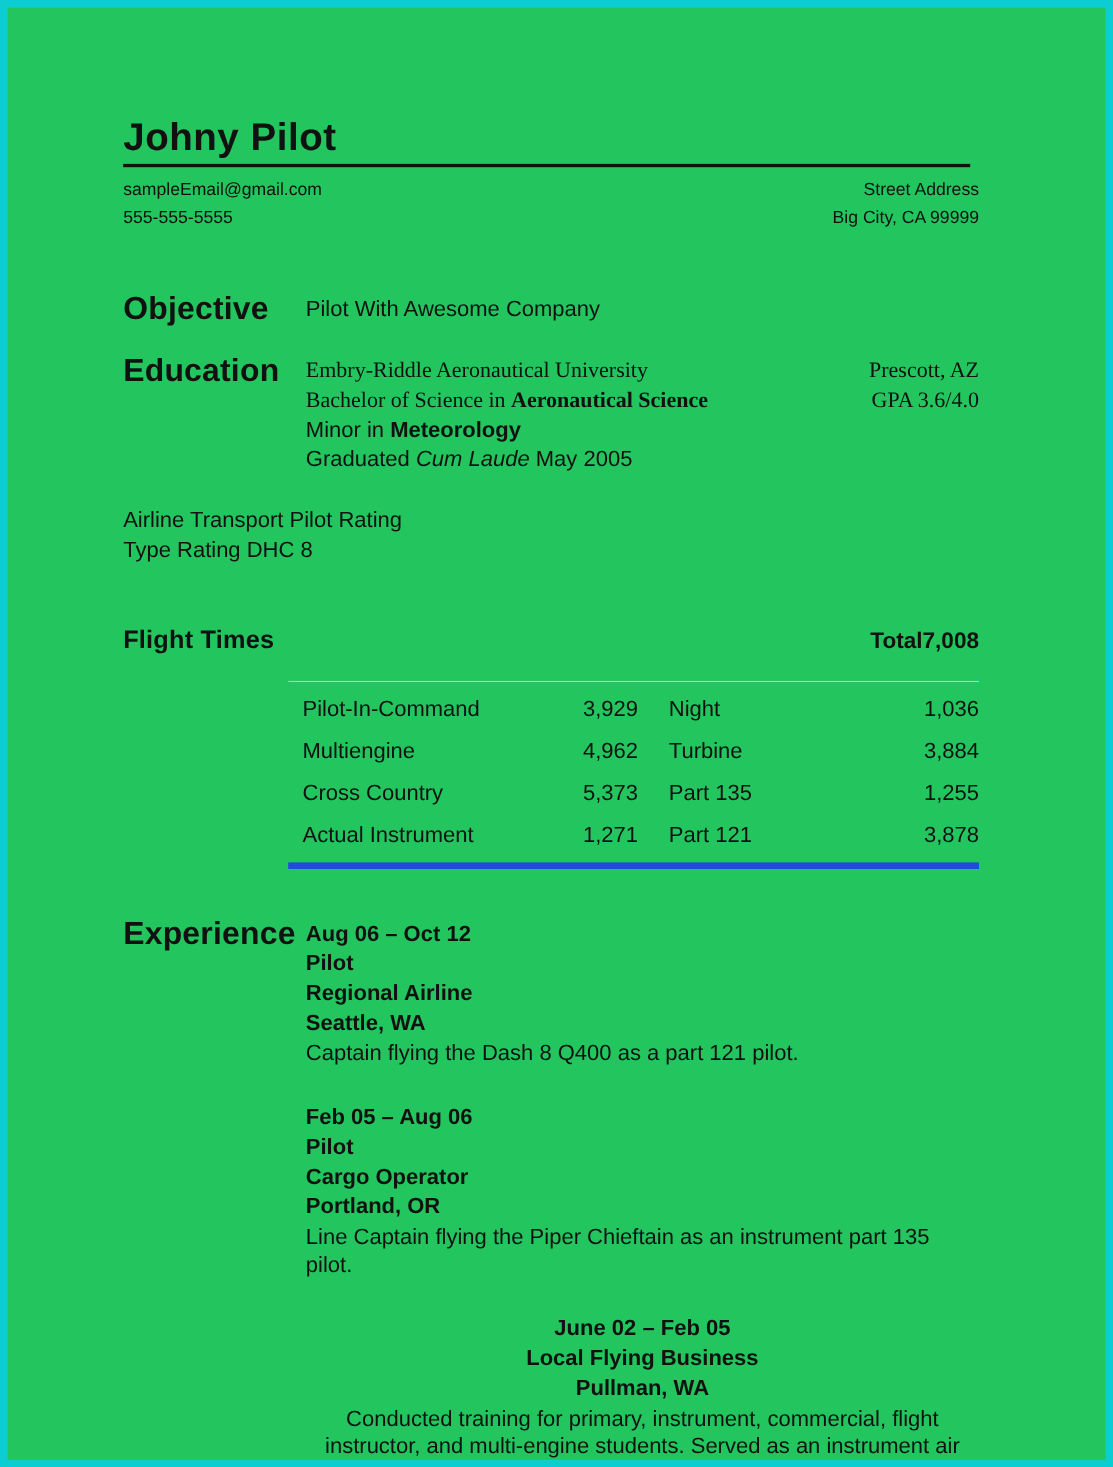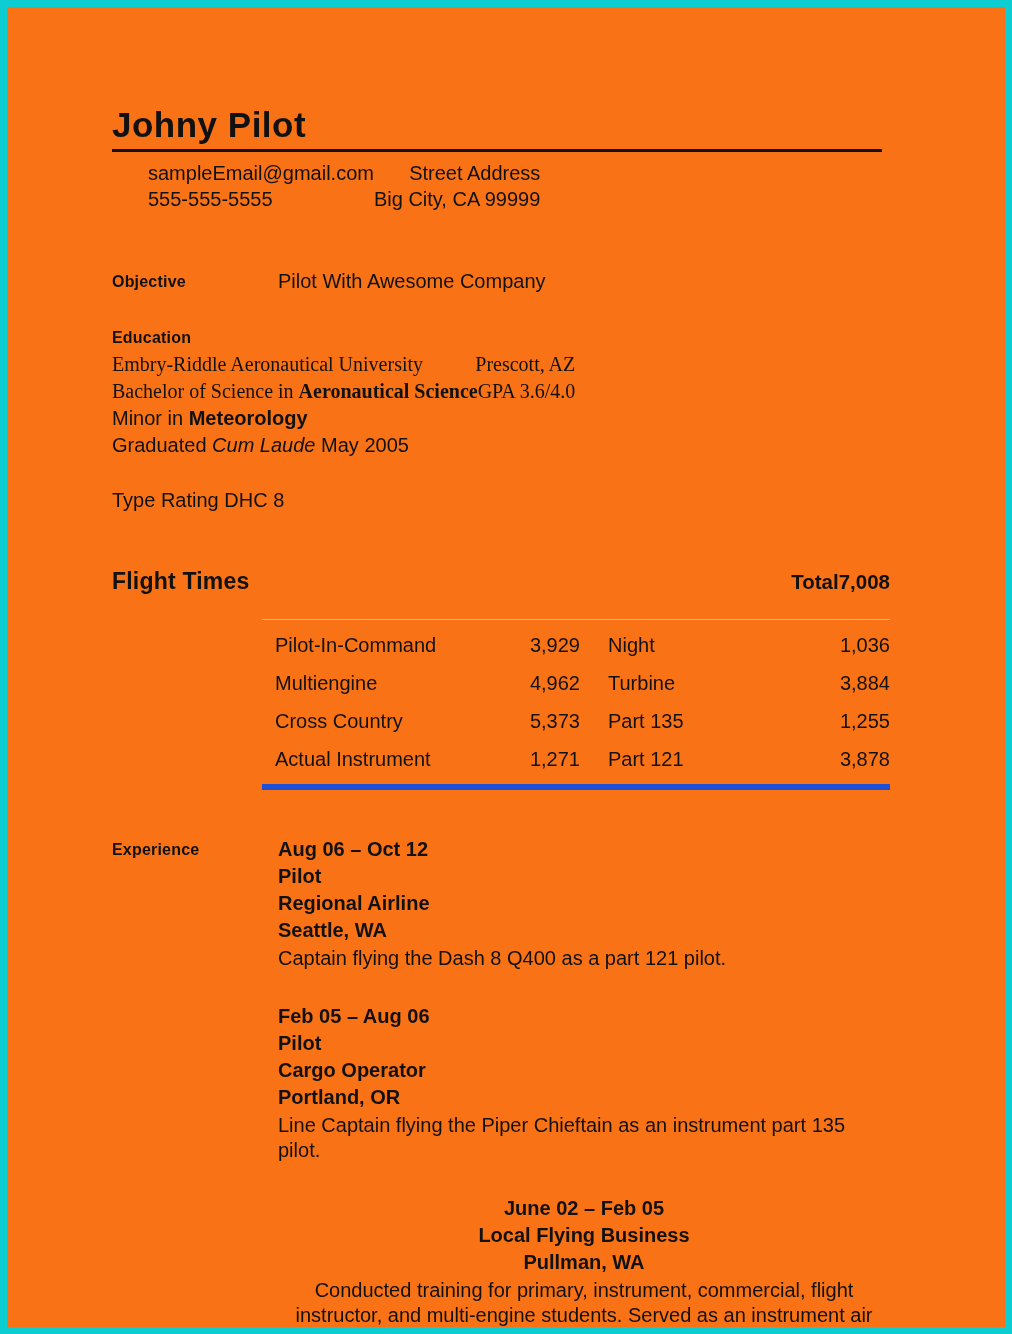--- a/index.html
+++ b/index.html
@@ -6,64 +6,64 @@
   html,body { background:#ffffff; }
   body {
     font-family:"Liberation Sans","DejaVu Sans",sans-serif;
     color:#111111;
     -webkit-font-smoothing:antialiased;
   }
   .page {
     position:relative;
     width:1012px;
     height:1334px;
-    background:#f97316;
+    background:#22c55e;
     border:7px solid #0bcdd2;
     padding:98px 115px 30px 105px;
     overflow:hidden;
   }
   
   h1.name {
     font-size:35px;
     font-weight:700;
     line-height:40px;
     letter-spacing:0.5px;
     border-bottom:3px solid #111;
     padding-bottom:4px;
     width:99%;
   }
   .contact-row {
     display:flex;
+    justify-content:space-between;
     margin-top:8px;
-    font-size:20px;
+    font-size:16px;
     line-height:26px;
-    margin-left:36px;
   }
   .contact-right { text-align:right; }
 
   
   .section {
     display:flex;
     align-items:flex-start;
   }
   .section .label {
     width:166px;
     flex-shrink:0;
     font-weight:700;
-    font-size:16px;
+    font-size:29px;
     line-height:27px;
     letter-spacing:0.2px;
   }
   .section .body {
     flex:1;
     font-size:20px;
     line-height:27px;
   }
   .mt-objective { margin-top:56px; }
-  .mt-education { margin-top:29px;flex-direction:column; }
+  .mt-education { margin-top:29px; }
   .mt-certs     { margin-top:28px; }
   .mt-flight    { margin-top:54px; }
   .mt-exp       { margin-top:46px; }
 
   .line-flex {
     display:flex;
     justify-content:space-between;
     font-family:Liberation Serif, serif;
   }
   .b { font-weight:700; }
@@ -151,20 +151,21 @@
         <span><span>Bachelor of Science in </span><span class="b">Aeronautical Science</span></span>
         <span>GPA 3.6/4.0</span>
       </div>
       <div><span>Minor in </span><span class="b">Meteorology</span></div>
       <div><span>Graduated </span><span class="i">Cum Laude</span><span> May 2005</span></div>
     </div>
   </div>
 
   <div class="section mt-certs">
     <div class="body">
+      <div>Airline Transport Pilot Rating</div>
       <div>Type Rating DHC 8</div>
     </div>
   </div>
 
   <div class="mt-flight">
     <div class="flight-header">
       <span class="flight-title">Flight Times</span>
       <span class="flight-total">
         <span>Total</span>
         <span>7,008</span>

